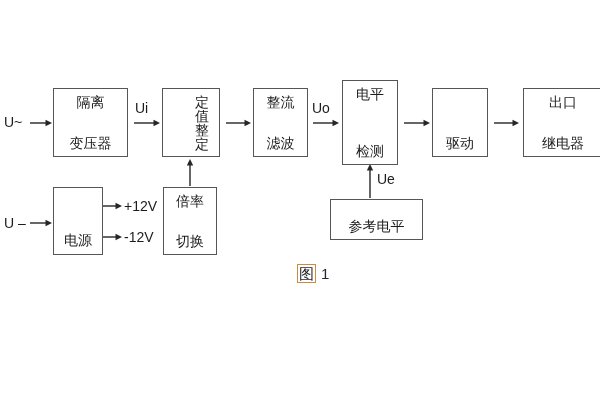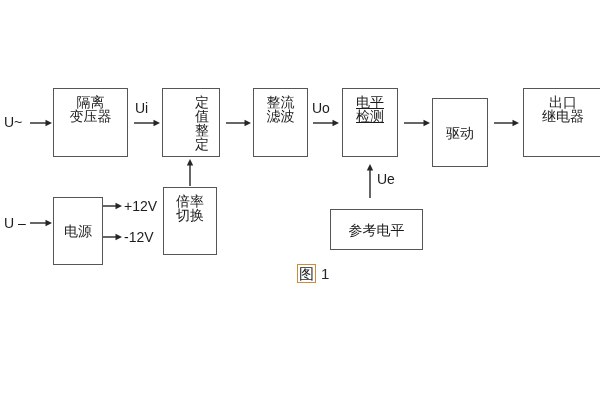--- a/index.html
+++ b/index.html
@@ -3,24 +3,24 @@
 <meta charset="utf-8">
 <style>
   html,body{margin:0;padding:0;background:#ffffff;}
   .stage{
     position:relative;width:600px;height:400px;background:#ffffff;
     font-family:"Liberation Sans","DejaVu Sans",sans-serif;overflow:hidden;
   }
   .overlay{position:absolute;left:0;top:0;width:600px;height:400px;}
   .block{
     position:absolute;border:1px solid #565656;box-sizing:border-box;background:#ffffff;
-    display:flex;flex-direction:column;align-items:center;justify-content:flex-start;
+    display:flex;flex-direction:column;align-items:center;justify-content:space-between;
     color:#1c1c1c;font-size:14px;line-height:1;padding:6px 0;
   }
-  .block.one{justify-content:center;margin-top:10px;}
+  .block.one{justify-content:flex-end;}
   .sig{
     position:absolute;font-size:14px;color:#1c1c1c;line-height:1;white-space:nowrap;
   }
   .caption{
     position:absolute;font-size:15px;color:#1c1c1c;line-height:1;
     display:flex;align-items:center;
   }
   .cap-char{border:1px solid #cf8a3b;padding:1px 1px;}
   .cap-num{margin-left:5px;color:#222733;}
   .arrow line{stroke:#262626;stroke-width:1.4;}
@@ -83,33 +83,33 @@
     <span>变压器</span>
   </div>
   <div class="block" style="left:162px;top:88px;width:58px;height:69px;padding-left:32px;">
     <span>定值</span>
     <span>整定</span>
   </div>
   <div class="block" style="left:253px;top:88px;width:55px;height:69px;">
     <span>整流</span>
     <span>滤波</span>
   </div>
-  <div class="block" style="left:342px;top:88px;width:56px;height:69px;text-decoration:underline;">
+  <div class="block" style="left:342px;top:80px;width:56px;height:85px;">
     <span>电平</span>
     <span>检测</span>
   </div>
   <div class="block one" style="left:432px;top:88px;width:56px;height:69px;">
     <span>驱动</span>
   </div>
   <div class="block" style="left:523px;top:88px;width:80px;height:69px;">
     <span>出口</span>
     <span>继电器</span>
   </div>
 
-  <div class="block one" style="left:53px;top:187px;width:50px;height:68px;">
+  <div class="block one" style="left:53px;top:187px;width:50px;height:68px;font-family:Liberation Serif, serif;">
     <span>电源</span>
   </div>
   <div class="block" style="left:163px;top:187px;width:54px;height:68px;">
     <span>倍率</span>
     <span>切换</span>
   </div>
   <div class="block one" style="left:330px;top:199px;width:93px;height:41px;">
     <span>参考电平</span>
   </div>
 

